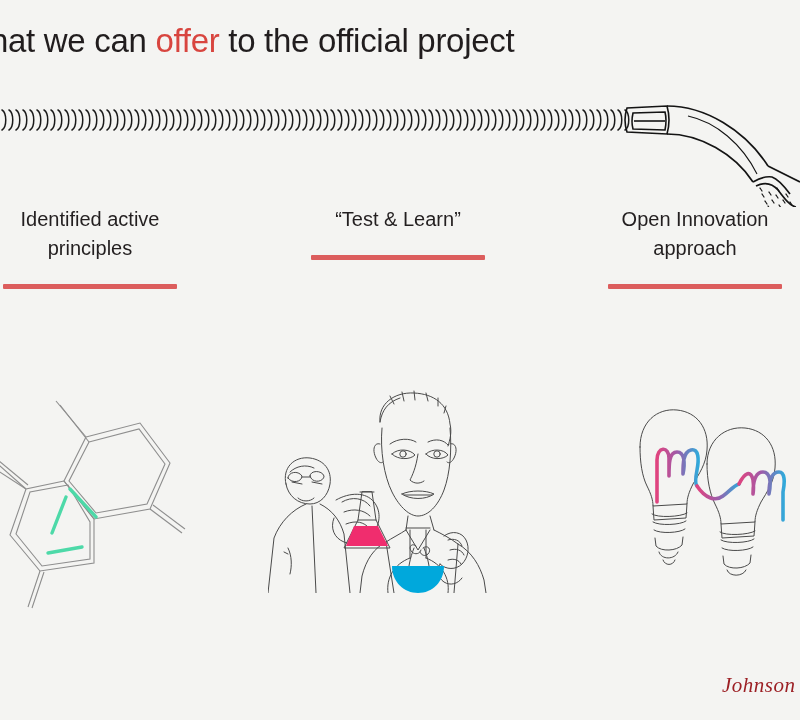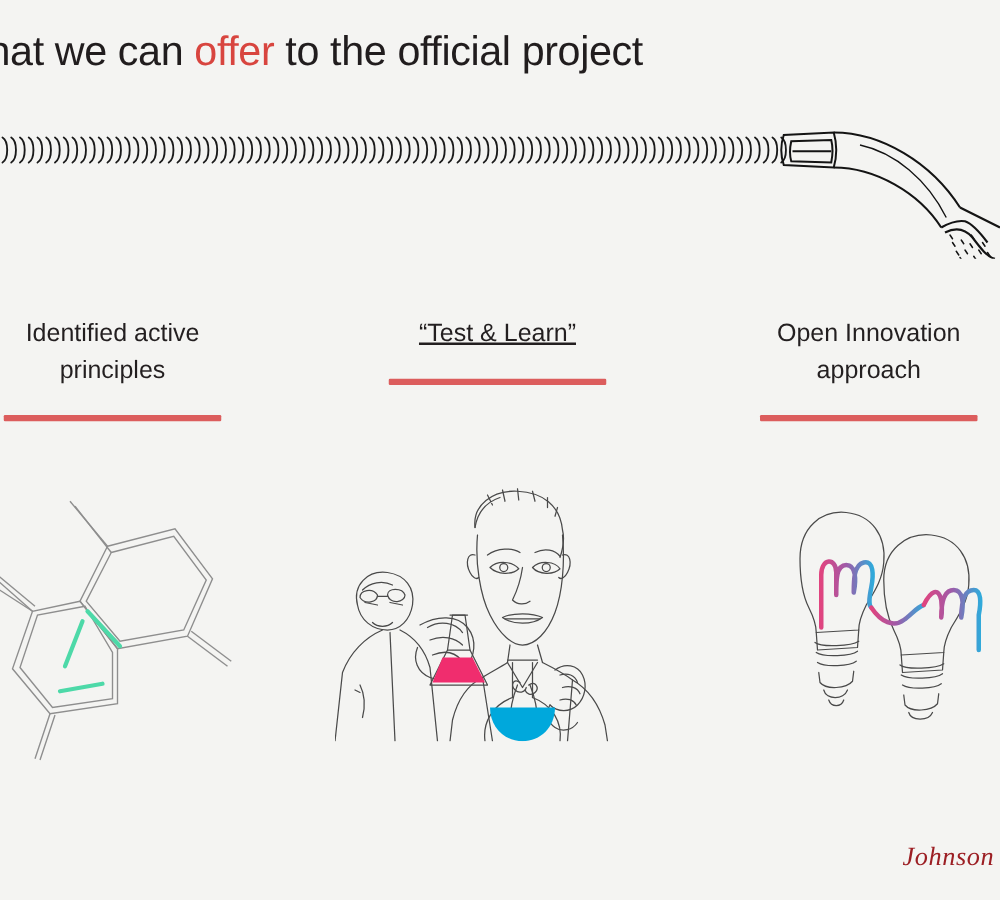--- a/index.html
+++ b/index.html
@@ -16,24 +16,24 @@
     position:absolute;left:-10px;top:22px;width:760px;
     font-size:33px;font-weight:400;letter-spacing:-0.3px;
     white-space:nowrap;color:#211d1e;
   }
   .title .accent{color:#d8453f;}
 
   
   .hose-wrap{position:absolute;left:0;top:82px;width:800px;height:125px;}
 
   
-  .cols{position:absolute;left:0;top:205px;width:692px;height:110px;margin-top:48px;}
+  .cols{position:absolute;left:0;top:205px;width:692px;height:110px;}
   .col{position:absolute;top:0;width:260px;}
   .col.c1{left:-40px;}
-  .col.c2{left:268px;text-decoration:underline;}
+  .col.c2{left:268px;}
   .col.c3{left:565px;}
   .col-head{
     font-size:20px;line-height:29px;font-weight:400;text-align:center;
     color:#231f20;
   }
   .bar{
     height:5px;border-radius:1px;background:#dc5d5d;
     margin:21px auto 0;width:174px;
   }
 

